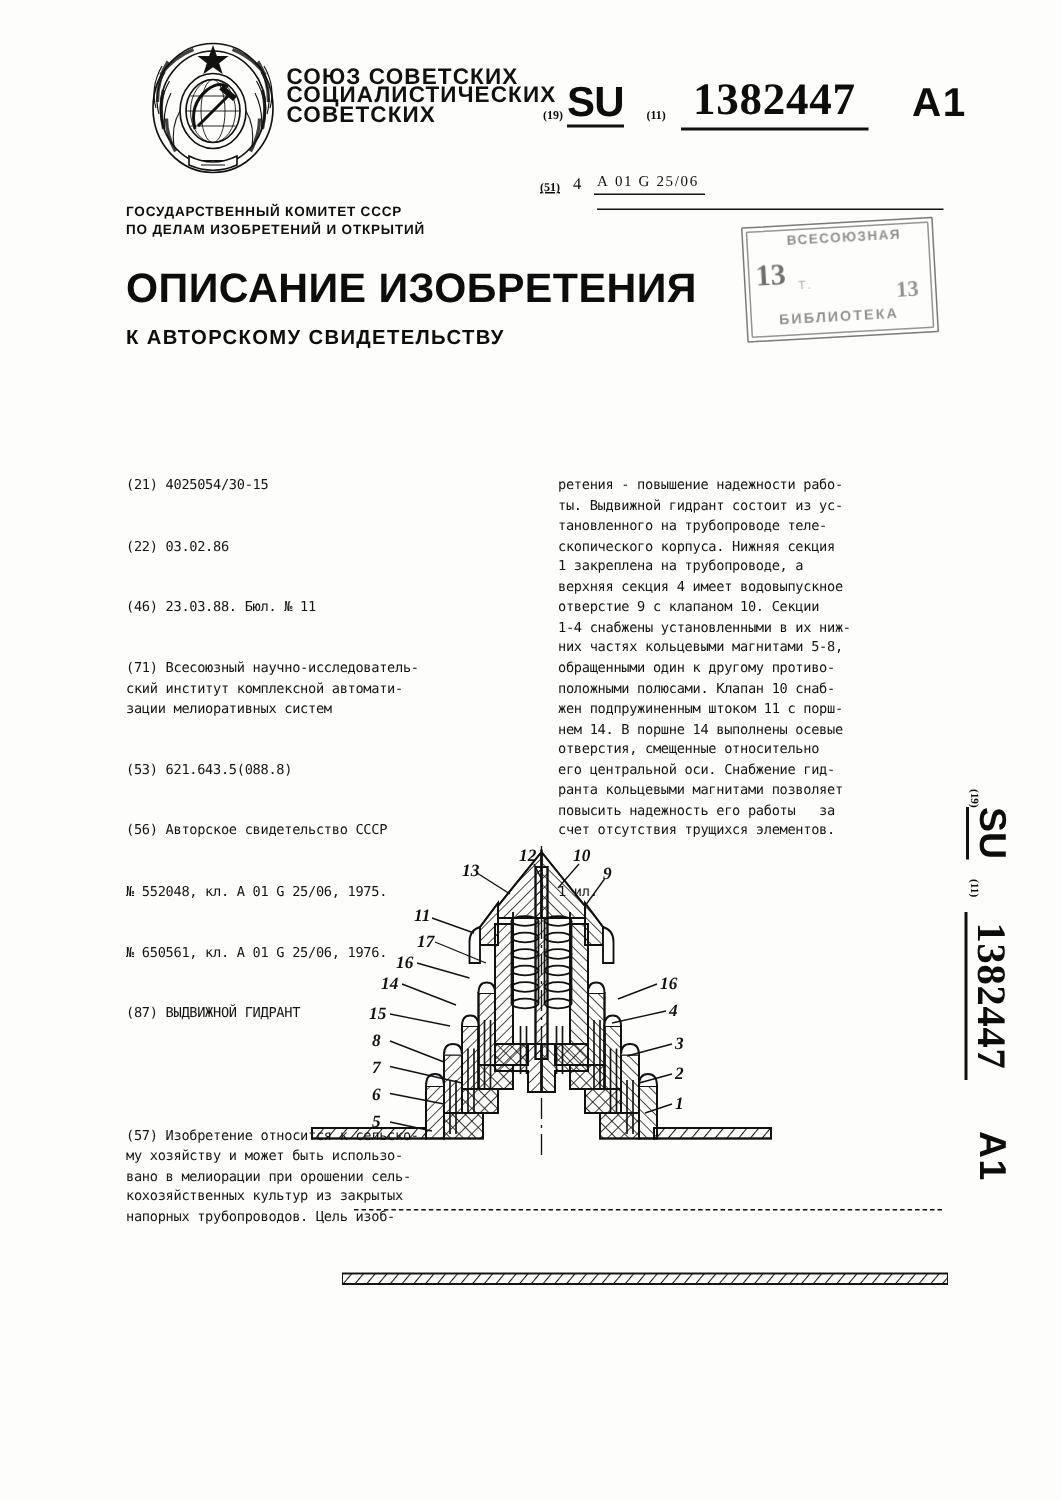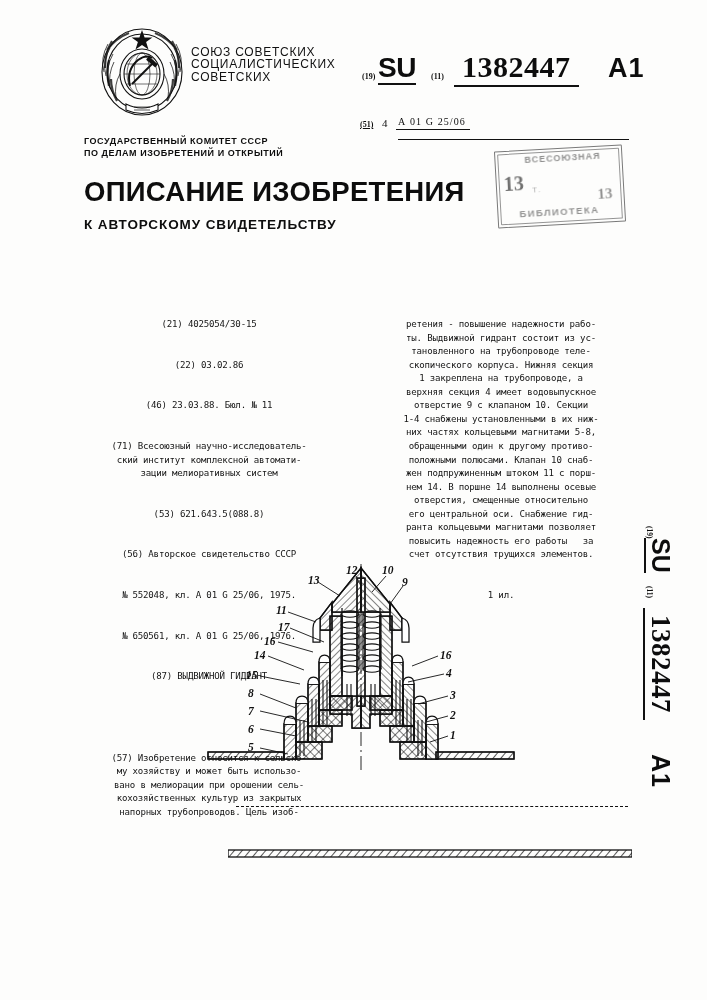--- a/index.html
+++ b/index.html
@@ -29,22 +29,22 @@
     width: 92px;
     height: 96px;
   }
   .emblem svg { display: block; }
 
   .ussr-title {
     position: absolute;
     left: 191px;
     top: 46px;
     font-family: "Liberation Sans", sans-serif;
-    font-size: 12px;
-    font-weight: normal;
+    font-size: 15px;
+    font-weight: bold;
     line-height: 12.4px;
     letter-spacing: 0.75px;
     color: #111;
   }
 
   .num-block {
     position: absolute;
     left: 360px;
     top: 52px;
     width: 300px;
@@ -218,21 +218,21 @@
     font-family: "DejaVu Sans Mono", monospace;
     font-size: 9.1px;
     line-height: 13.55px;
     letter-spacing: -0.2px;
     color: #141414;
     white-space: pre-wrap;
   }
   .col-left  { left: 84px;  top: 291px; width: 250px; }
   .col-right { left: 372px; top: 291px; width: 258px; }
 
-  .col p { margin: 0; text-align: center; }
+  .col p { margin: 0; }
   .col .indent { text-indent: 1.1em; }
   .col .gap { height: 13.55px; }
 
   
   .side-num {
     position: absolute;
     left: 626px;
     top: 524px;
     width: 330px;
     height: 60px;

